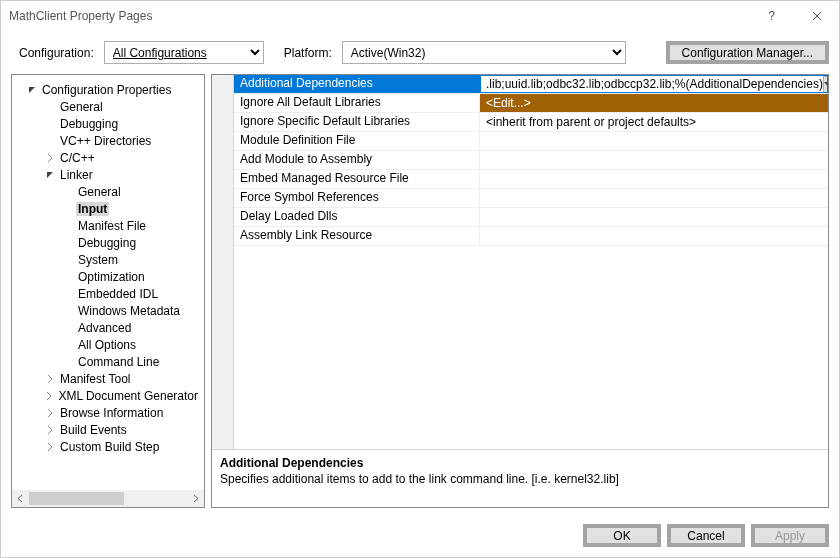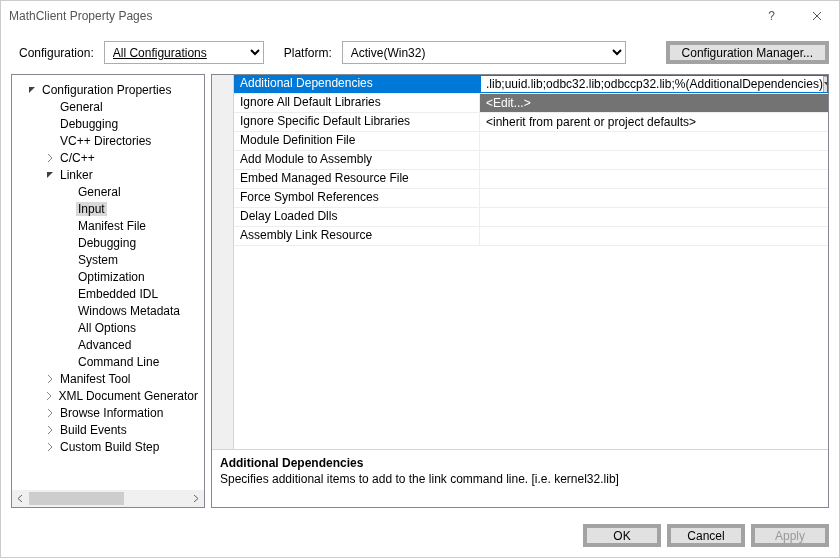--- a/index.html
+++ b/index.html
@@ -17,32 +17,32 @@
   .btn.disabled { color: #999; }
   .body { flex: 1; display: flex; gap: 6px; padding: 0 10px 6px 10px; min-height: 0; }
   .tree { width: 194px; border: 1px solid #828790; overflow: auto; padding: 6px 0 2px 0; position: relative; }
   .tree-sb { position: absolute; left:0; right:0; bottom:0; height:17px; background:#f0f0f0; display:flex; align-items:center; }
   .tree-sb .ar { width:17px; height:17px; display:flex; align-items:center; justify-content:center; }
   .tree-sb .track { flex:1; height:17px; position:relative; }
   .tree-sb .thumb { position:absolute; left:0; top:2px; height:13px; width:60%; background:#cdcdcd; }
   .node { display: flex; align-items: center; height: 17px; padding-right: 4px; white-space: nowrap; }
   .node .expander { width: 12px; height: 12px; margin-right: 2px; display:flex; align-items:center; justify-content:center; }
   .node .label { padding: 0 2px; }
-  .node.sel .label { background: #d8d8d8; }
+  .node.sel .label { background: #d8d8d8; font-weight: bold; }
   .lvl1 { padding-left: 14px; } .lvl2 { padding-left: 32px; } .lvl3 { padding-left: 50px; }
   .right { flex: 1; display: flex; flex-direction: column; border: 1px solid #828790; }
   .grid { flex: 1; position: relative; overflow:hidden; }
   .gutter { position:absolute; left:0; top:0; width:22px; bottom:0; background:#f0f0f0; border-right:1px solid #d4d4d4;}
   .rows { position:absolute; left:22px; right:0; top:0; }
   .row { display:flex; height:19px; border-bottom:1px solid #eee; }
   .row .cell-l { width:246px; padding: 1px 6px; border-right:1px solid #eee; overflow:hidden; white-space:nowrap; }
   .row .cell-r { flex:1; padding: 1px 6px; overflow:hidden; white-space:nowrap; display:flex; align-items:center;}
   .row.sel .cell-l { background:#0078d7; color:#fff; border-right-color:#0078d7;}
   .row.sel .cell-r { background:#fff; outline:1px solid #0078d7; outline-offset:-1px; }
-  .row.opt .cell-r { background:#737373; color:#fff; }
+  .row.opt .cell-r { background:#a16207; color:#fff; }
   .dd { margin-left:auto; width:17px; height:17px; border:1px solid #adadad; background:#e1e1e1; display:flex; align-items:center; justify-content:center;}
   .desc { border-top:1px solid #d4d4d4; padding:6px 8px 8px 8px; height:58px;}
   .desc .t { font-weight:bold; margin-bottom:2px;}
   .footer { display:flex; justify-content:flex-end; gap:6px; padding:10px; }
   .footer .btn { width:78px; }
 </style>
 </head>
 <body>
 
 <div class="window">
@@ -139,25 +139,25 @@
           <div class="node lvl3">
             <span class="expander"></span>
             <span class="label">Embedded IDL</span>
           </div>
           <div class="node lvl3">
             <span class="expander"></span>
             <span class="label">Windows Metadata</span>
           </div>
           <div class="node lvl3">
             <span class="expander"></span>
+            <span class="label">Advanced</span>
+          </div>
+          <div class="node lvl3">
+            <span class="expander"></span>
             <span class="label">All Options</span>
-          </div>
-          <div class="node lvl3">
-            <span class="expander"></span>
-            <span class="label">Advanced</span>
           </div>
           <div class="node lvl3">
             <span class="expander"></span>
             <span class="label">Command Line</span>
           </div>
         </div>
       <div id="tree-rest">
           <div class="node lvl2">
             <span class="expander">
               <svg width="8" height="8">

